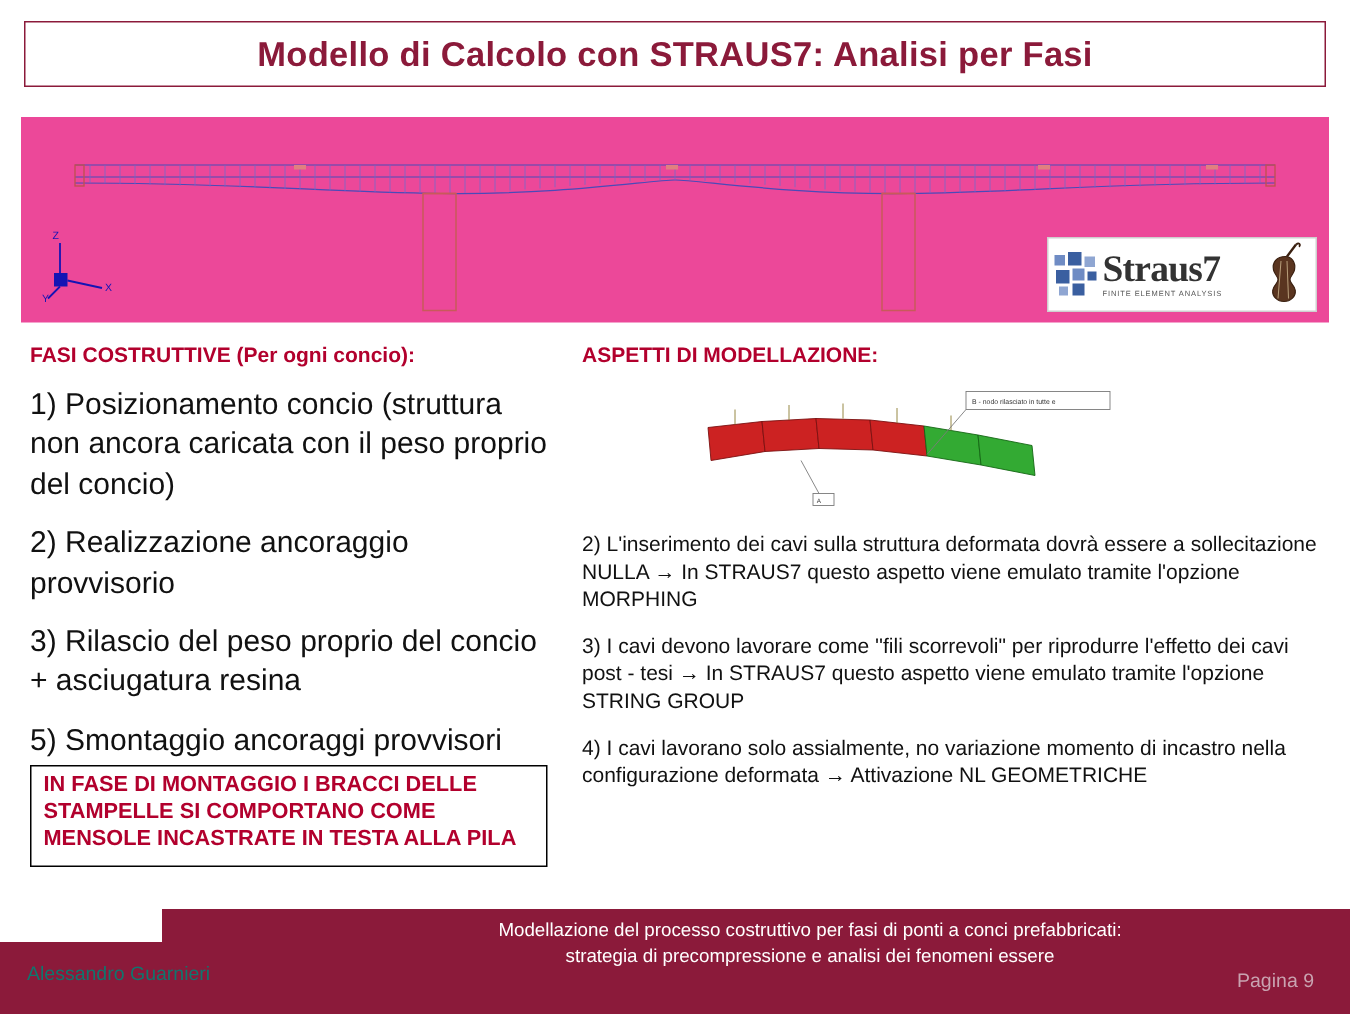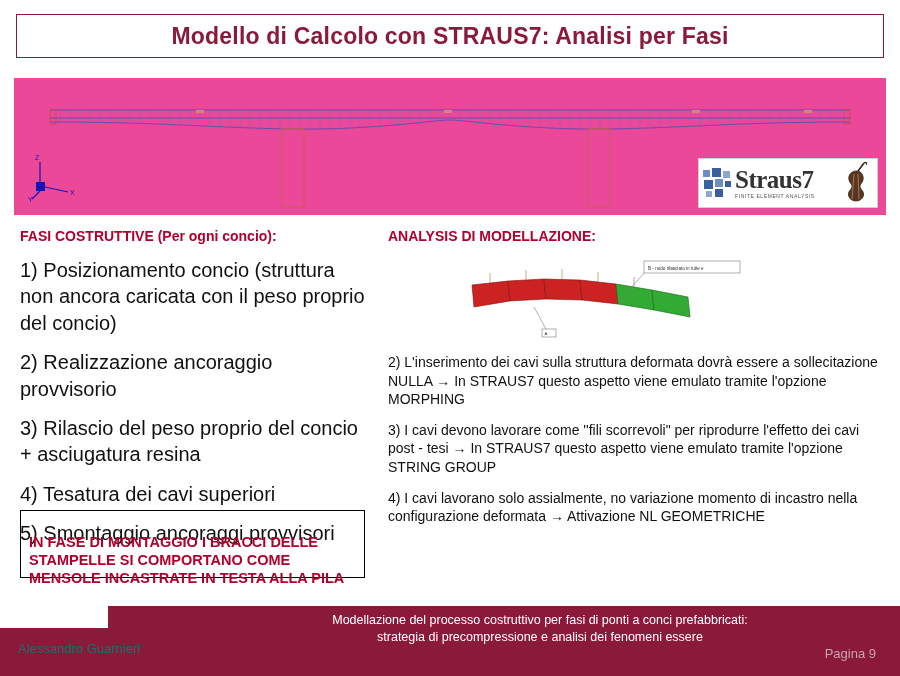--- a/index.html
+++ b/index.html
@@ -170,21 +170,21 @@
 
   
   .note-box {
     position: absolute;
     left: 20px;
     top: 510px;
     width: 345px;
     height: 68px;
     border: 1px solid #000000;
     box-sizing: border-box;
-    padding: 22px 8px 4px 8px;
+    padding: 3px 8px 4px 8px;
   }
   .note-text {
     color: #b2002d;
     font-weight: bold;
     font-size: 14.5px;
     line-height: 1.25;
   }
 
   
   .footer-bar {
@@ -387,26 +387,25 @@
         <line x1="21" y1="13" x2="22" y2="38" stroke="#d8c39a" stroke-width="0.5"></line>
       </svg>
     </div>
   </div>
 
   <div class="col-left">
     <div class="head">FASI COSTRUTTIVE (Per ogni concio):</div>
     <div class="para">1) Posizionamento concio (struttura non ancora caricata con il peso proprio del concio)</div>
     <div class="para">2) Realizzazione ancoraggio provvisorio</div>
     <div class="para">3) Rilascio del peso proprio del concio + asciugatura resina</div>
-    <div class="para">4) Tesatura dei cavi superiori</div>
     <div class="para">5) Smontaggio ancoraggi provvisori</div>
   </div>
 
   <div class="col-right">
-    <div class="head right">ANALYSIS DI MODELLAZIONE:</div>
+    <div class="head right">ASPETTI DI MODELLAZIONE:</div>
 
     <div class="mid-diagram">
       <svg width="300" height="86" viewBox="0 0 300 86">
 
         <g>
           <polygon points="4,28 40,24 42,44 6,50" fill="#cc2222" stroke="#7a1111" stroke-width="0.6"></polygon>
           <polygon points="40,24 76,22 78,42 42,44" fill="#cc2222" stroke="#7a1111" stroke-width="0.6"></polygon>
           <polygon points="76,22 112,23 114,43 78,42" fill="#cc2222" stroke="#7a1111" stroke-width="0.6"></polygon>
           <polygon points="112,23 148,27 150,47 114,43" fill="#cc2222" stroke="#7a1111" stroke-width="0.6"></polygon>
 

